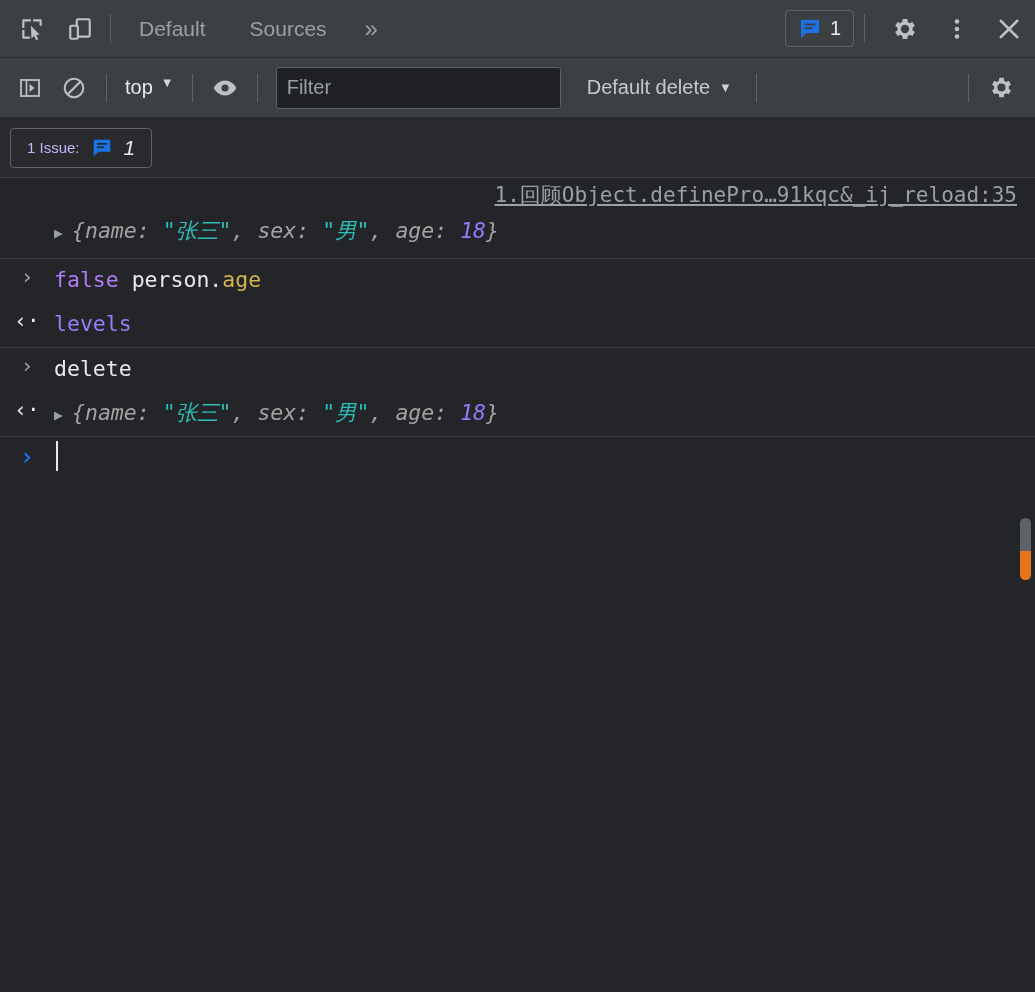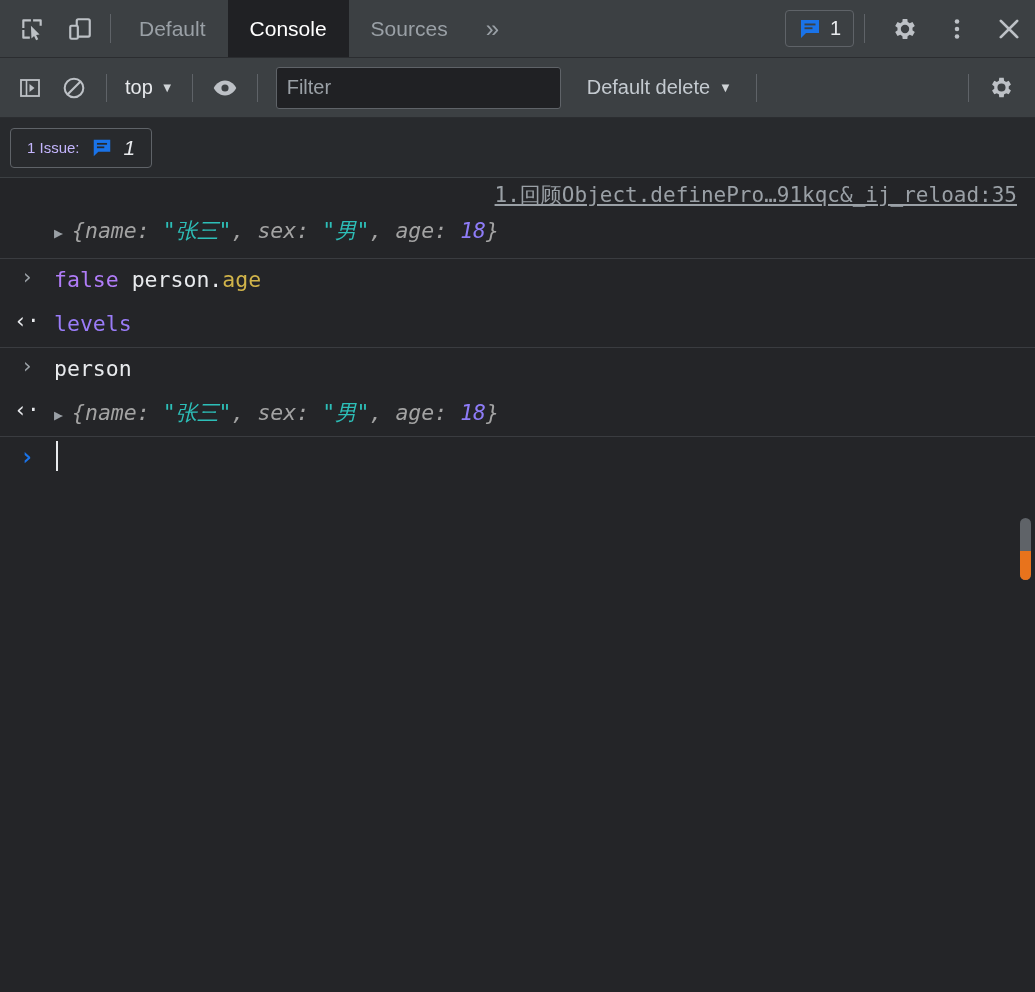--- a/index.html
+++ b/index.html
@@ -76,21 +76,21 @@
     border-bottom: 1px solid #2b2d30;
     padding-left: 8px;
   }
   .ct-btn {
     width: 44px; height: 44px;
     display: flex; align-items: center; justify-content: center;
     cursor: pointer;
   }
   .ct-sep { width: 1px; height: 28px; background: #5f6368; margin: 0 10px; }
   .ct-dropdown {
-    display: flex; align-items: center; gap: 8px;
+    display: flex; gap: 8px;
     color: #e8eaed; font-size: 20px;
     padding: 0 8px; cursor: pointer;
   }
   .caret { font-size: 13px; color: #cfd3d6; line-height: 1; }
   .filter-input {
     width: 285px; height: 42px;
     background: #202124;
     border: 1px solid #5f6368;
     border-radius: 3px;
     color: #e8eaed;
@@ -232,23 +232,20 @@
         <rect x="9" y="3" width="12" height="16" rx="1.4" fill="none" stroke="#bdc1c6" stroke-width="2"></rect>
         <rect x="3" y="9" width="7" height="12" rx="1.2" fill="#3c4043" stroke="#bdc1c6" stroke-width="2"></rect>
       </svg>
     </div>
 
     <div class="tb-sep"></div>
 
     <div class="tab">
       <span>Default</span>
     </div>
-    <div class="tab selected">
-      <span>Console</span>
-    </div>
     <div class="tab">
       <span>Sources</span>
     </div>
     <div class="tab-more">
       <span>»</span>
     </div>
 
     <div class="tabbar-spacer"></div>
 
     <div class="issues-chip">
@@ -369,21 +366,21 @@
       </div>
       <div class="row">
         <div class="gutter g-out">‹·</div>
         <div class="cell"><span class="bool">levels</span></div>
       </div>
     </div>
 
     <div class="grp">
       <div class="row">
         <div class="gutter g-in">›</div>
-        <div class="cell"><span class="plain">person</span></div>
+        <div class="cell"><span class="plain">delete</span></div>
       </div>
       <div class="row">
         <div class="gutter g-out">‹·</div>
         <div class="cell"><span class="arrow">▶</span><span class="obj">{name: </span><span class="str">"张三"</span><span class="obj">, sex: </span><span class="str">"男"</span><span class="obj">, age: </span><span class="num">18</span><span class="obj">}</span></div>
       </div>
     </div>
 
     <div class="row">
       <div class="gutter g-prompt">›</div>
       <div class="cell"><span class="caret-input"></span></div>

